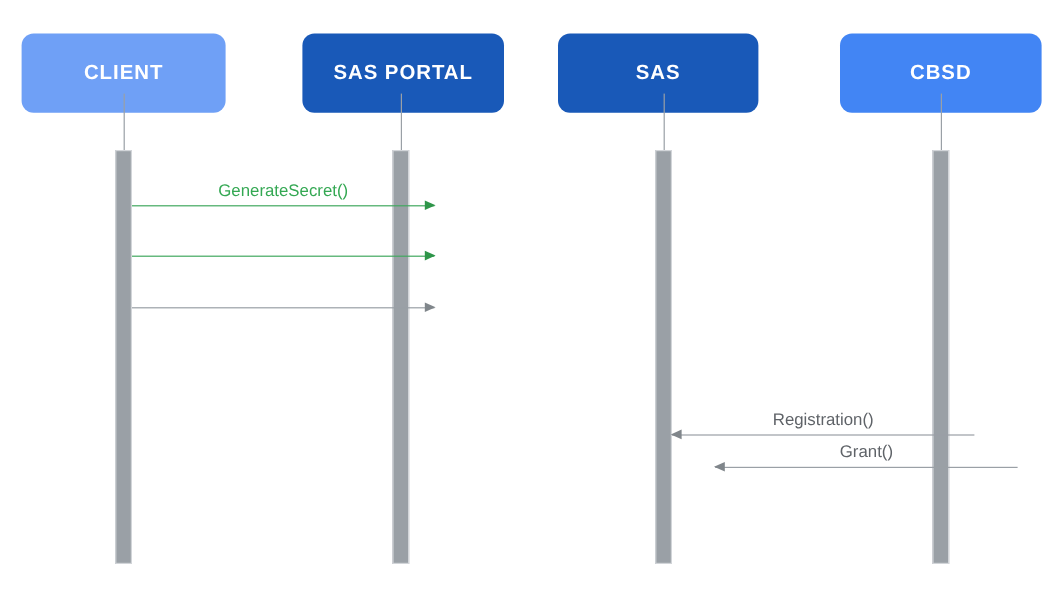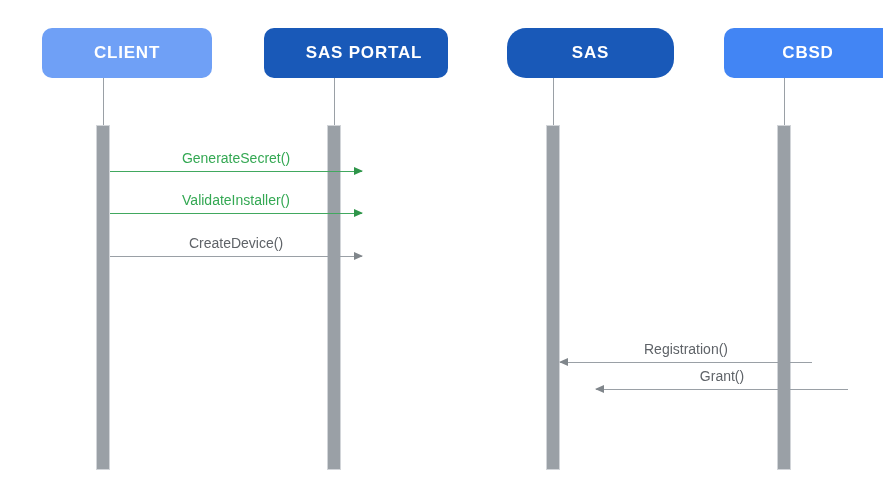--- a/index.html
+++ b/index.html
@@ -12,30 +12,29 @@
     position: relative;
     width: 883px;
     height: 497px;
     background: #ffffff;
     overflow: hidden;
   }
   
   .actor {
     position: absolute;
     top: 28px;
-    height: 50px;
+    height: 66px;
     border-radius: 10px;
     display: flex;
     align-items: center;
     justify-content: center;
     color: #ffffff;
     font-weight: bold;
     font-size: 17px;
     letter-spacing: 0.8px;
-    margin-left: 24px;
   }
   .actor-light { background: #6FA0F6; }
   .actor-dark  { background: #1959B8; }
   .actor-mid   { background: #4285F4; }
 
   
   .lifeline {
     position: absolute;
     top: 78px;
     height: 47px;
@@ -96,24 +95,24 @@
   .msg-gray .head-left  { border-right-color: #80868B; }
 </style>
 </head>
 <body>
 
 <div class="stage">
 
   <div class="actor actor-light" style="left:18px;  width:170px;">
     <span>CLIENT</span>
   </div>
-  <div class="actor actor-dark" style="left:240px; width:168px;padding-left:16px;">
+  <div class="actor actor-dark" style="left:252px; width:168px;">
     <span>SAS PORTAL</span>
   </div>
-  <div class="actor actor-dark" style="left:483px; width:167px;border-radius:19px;">
+  <div class="actor actor-dark" style="left:465px; width:167px;">
     <span>SAS</span>
   </div>
   <div class="actor actor-mid" style="left:700px; width:168px;justify-content:center;">
     <span>CBSD</span>
   </div>
 
   <div class="lifeline" style="left:102.5px;"></div>
   <div class="lifeline" style="left:333.5px;"></div>
   <div class="lifeline" style="left:552.5px;"></div>
   <div class="lifeline" style="left:783.5px;"></div>
@@ -123,27 +122,25 @@
   <div class="activation" style="left:546px;"></div>
   <div class="activation" style="left:777px;"></div>
 
   <div class="message msg-green" style="left:110px; top:150px;">
     <div class="msg-label">GenerateSecret()</div>
     <div class="msg-line">
         <i class="head head-right"></i>
       </div>
   </div>
   <div class="message msg-green" style="left:110px; top:192px;">
-    <div class="msg-label">ValidateInstaller()</div>
     <div class="msg-line">
         <i class="head head-right"></i>
       </div>
   </div>
   <div class="message msg-gray" style="left:110px; top:235px;">
-    <div class="msg-label">CreateDevice()</div>
     <div class="msg-line">
         <i class="head head-right"></i>
       </div>
   </div>
 
   <div class="message msg-gray" style="left:560px; top:341px;">
     <div class="msg-label">Registration()</div>
     <div class="msg-line">
         <i class="head head-left"></i>
       </div>

